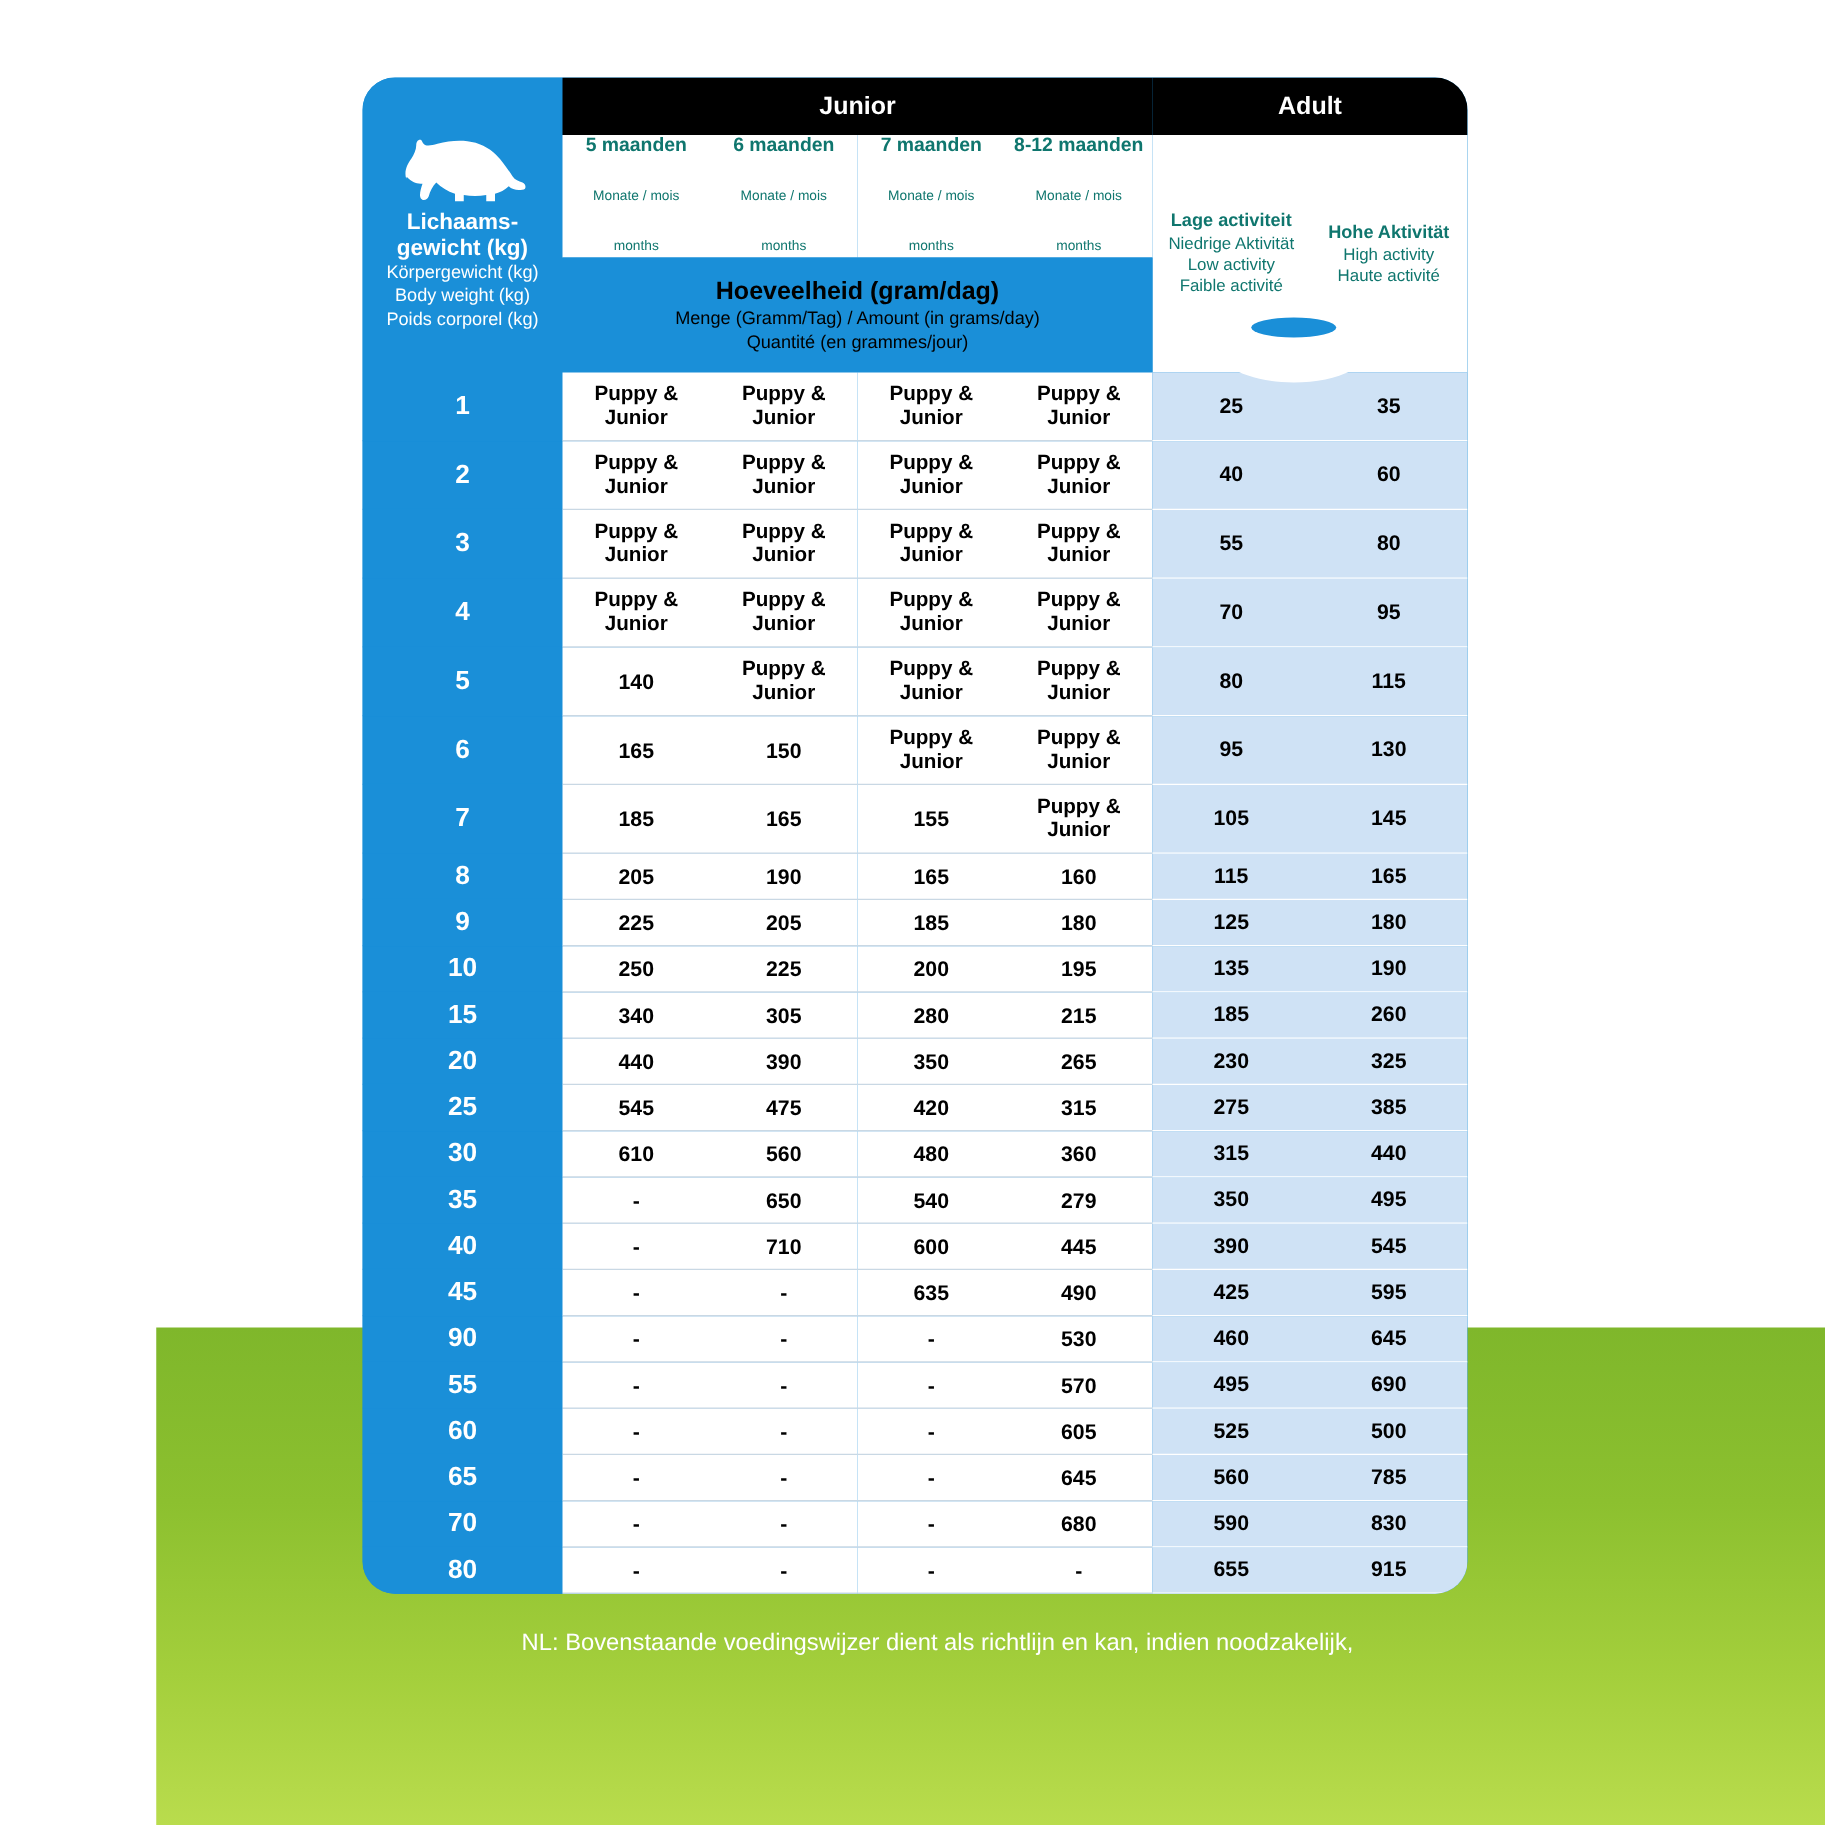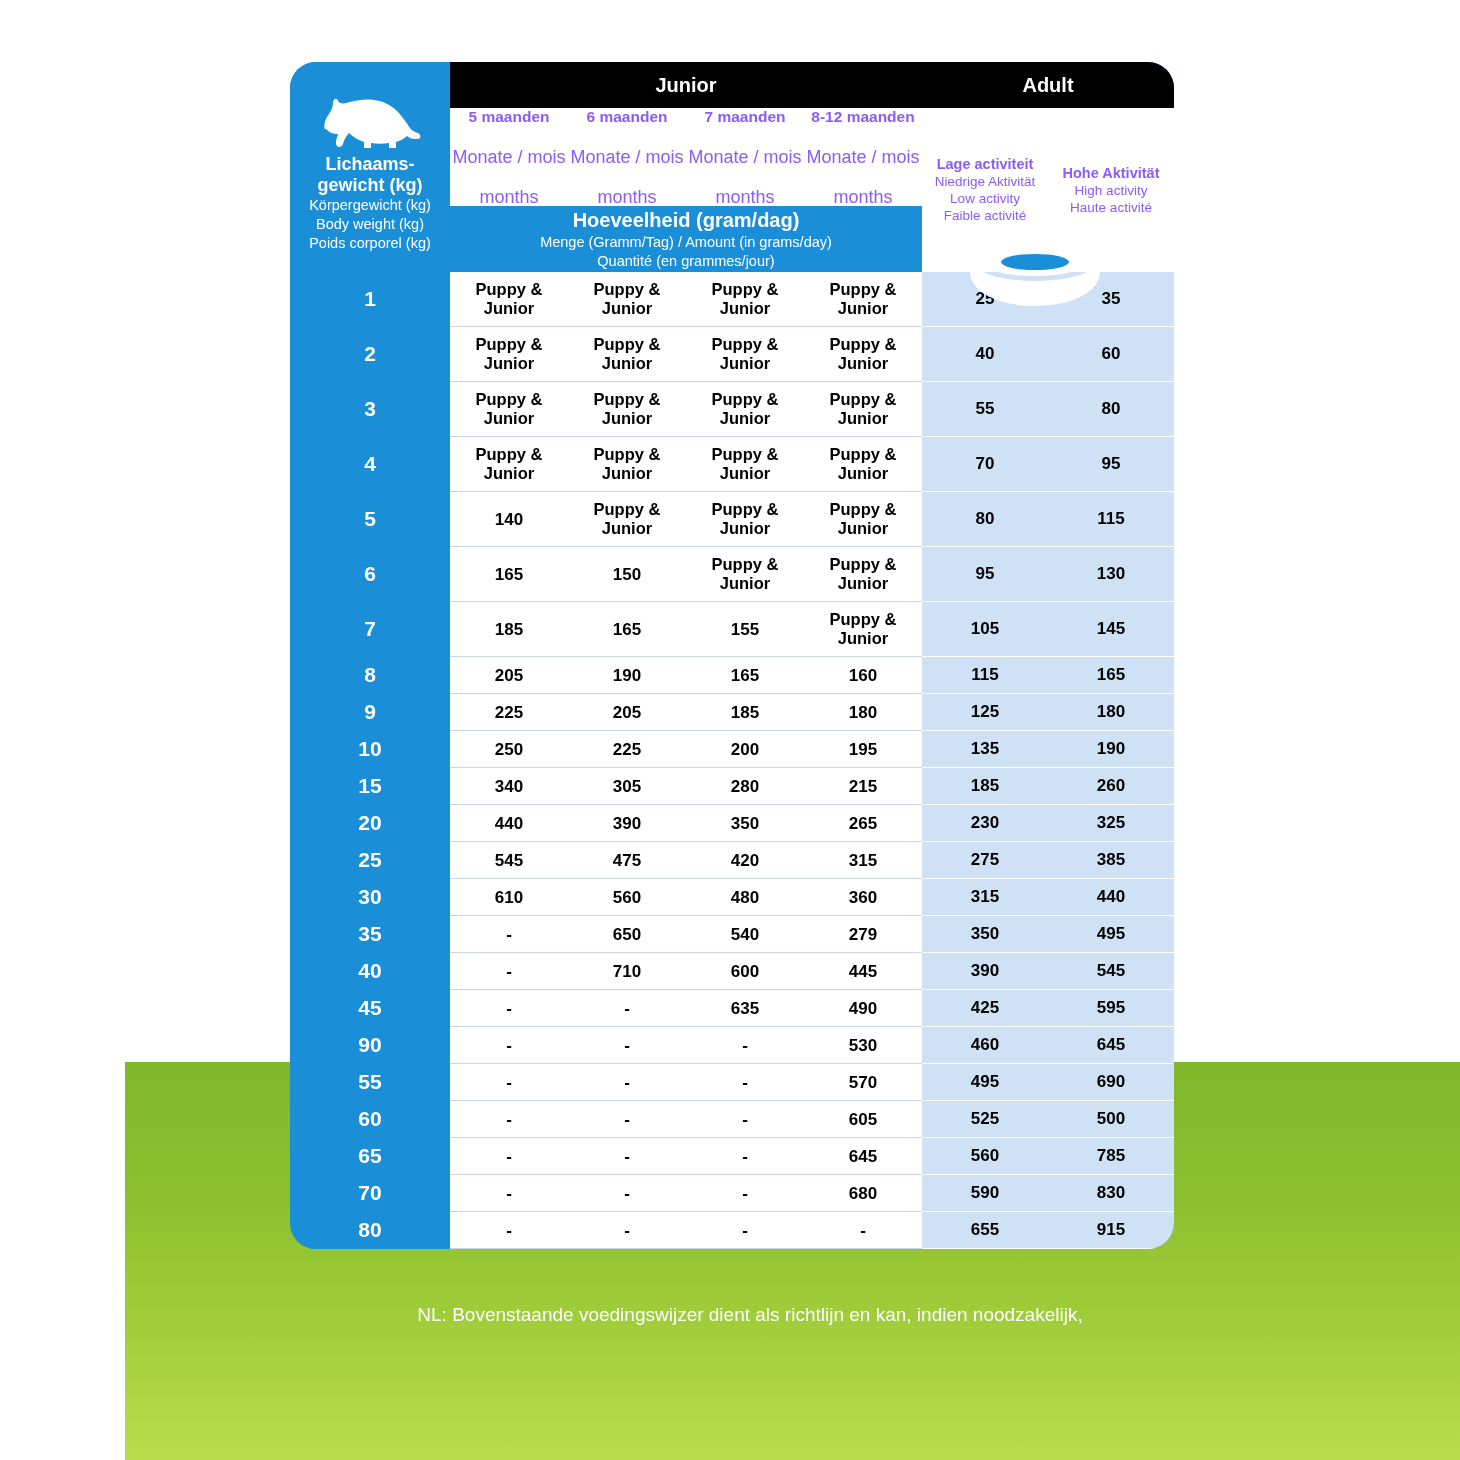--- a/index.html
+++ b/index.html
@@ -80,46 +80,46 @@
   
   .hdr-black {
     background: #000000;
     color: #ffffff;
     font-weight: bold;
     font-size: 20px;
     height: 46px;
   }
   .hdr-white {
     background: #ffffff;
-    color: #8b5cf6;
+    color: #0f766e;
     height: 86px;
   }
   .mo-title {
     font-size: 15.5px;
     font-weight: bold;
     line-height: 18px;
   }
   .mo-sub {
-    font-size: 18px;
+    font-size: 11px;
     line-height: 17px;
     margin-top: 23px;
   }
   .act-title {
     font-size: 14.5px;
     font-weight: bold;
     line-height: 17px;
   }
   .act-sub {
     font-size: 13.5px;
     line-height: 17px;
   }
   .amount-band {
     background: #1a8fd8;
-    color: #ffffff;
-    height: 66px;
+    color: #000000;
+    height: 92px;
   }
   .amount-t1 {
     font-size: 20px;
     font-weight: bold;
     line-height: 25px;
   }
   .amount-t2 {
     font-size: 14.5px;
     line-height: 19px;
   }

